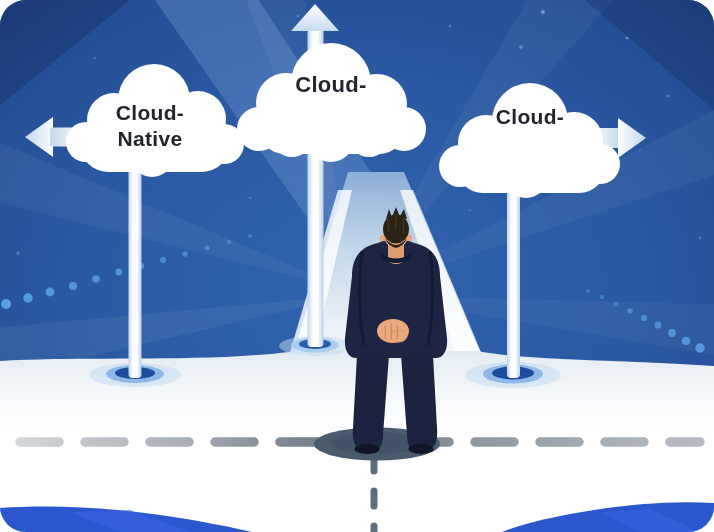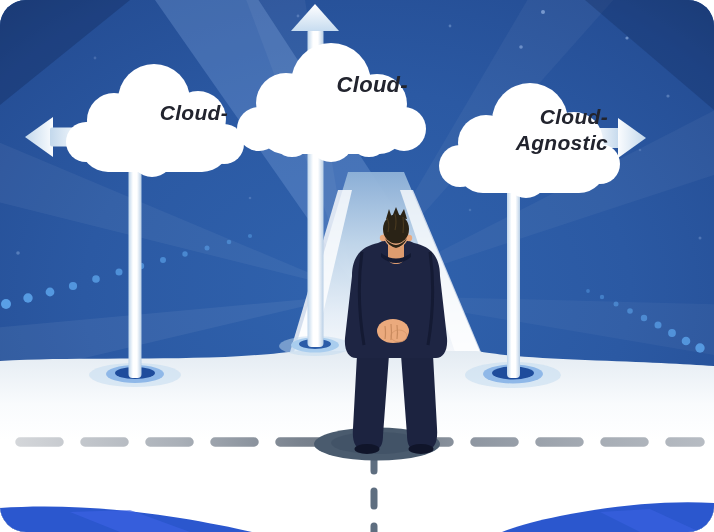--- a/index.html
+++ b/index.html
@@ -1,19 +1,19 @@
 <!DOCTYPE html>
 <html><head>
 <meta charset="utf-8">
 <style>
   html,body{margin:0;padding:0;background:#ffffff;}
   body{display:flex;justify-content:center;align-items:flex-start;font-family:"Liberation Sans",sans-serif;}
   .canvas{position:relative;width:714px;height:532px;border-radius:26px;overflow:hidden;background:#2B59A3;}
   .canvas svg{position:absolute;left:0;top:0;display:block;}
-  .cloud-label{position:absolute;text-align:right;font-weight:700;color:#22242E;letter-spacing:.3px;font-style:italic;}
+  .cloud-label{position:absolute;text-align:center;font-weight:700;color:#22242E;letter-spacing:.3px;}
   .cloud-label .ln{display:block;}
   .label-left{left:72px;top:100px;width:156px;font-size:21px;line-height:26px;}
   .label-center{left:254px;top:71px;width:154px;font-size:22px;line-height:27px;}
   .label-right{left:452px;top:104px;width:156px;font-size:21px;line-height:26px;}
 </style>
 </head>
 <body>
 
 <div class="canvas">
 <svg width="714" height="532" viewBox="0 0 714 532" xmlns="http://www.w3.org/2000/svg">
@@ -229,21 +229,21 @@
   <g>
     <path d="M0,508 C55,504 120,508 180,518 C205,522 235,528 252,532 L0,532 Z" fill="#2B57CE"></path>
     <polygon points="70,512 130,510 190,532 120,532" fill="#3E63E6" opacity="0.6"></polygon>
     <path d="M714,503 C665,500 610,506 560,516 C535,521 515,527 502,532 L714,532 Z" fill="#2B57CE"></path>
     <polygon points="600,512 650,509 700,532 640,532" fill="#3E63E6" opacity="0.5"></polygon>
   </g>
 </svg>
 
 <div class="cloud-label label-left">
   <span class="ln">Cloud-</span>
+  <span class="ln">Native</span>
 </div>
 <div class="cloud-label label-center">
   <span class="ln">Cloud-</span>
 </div>
 <div class="cloud-label label-right">
   <span class="ln">Cloud-</span>
-  <span class="ln">Agnostic</span>
 </div>
 </div>
 
 </body></html>

